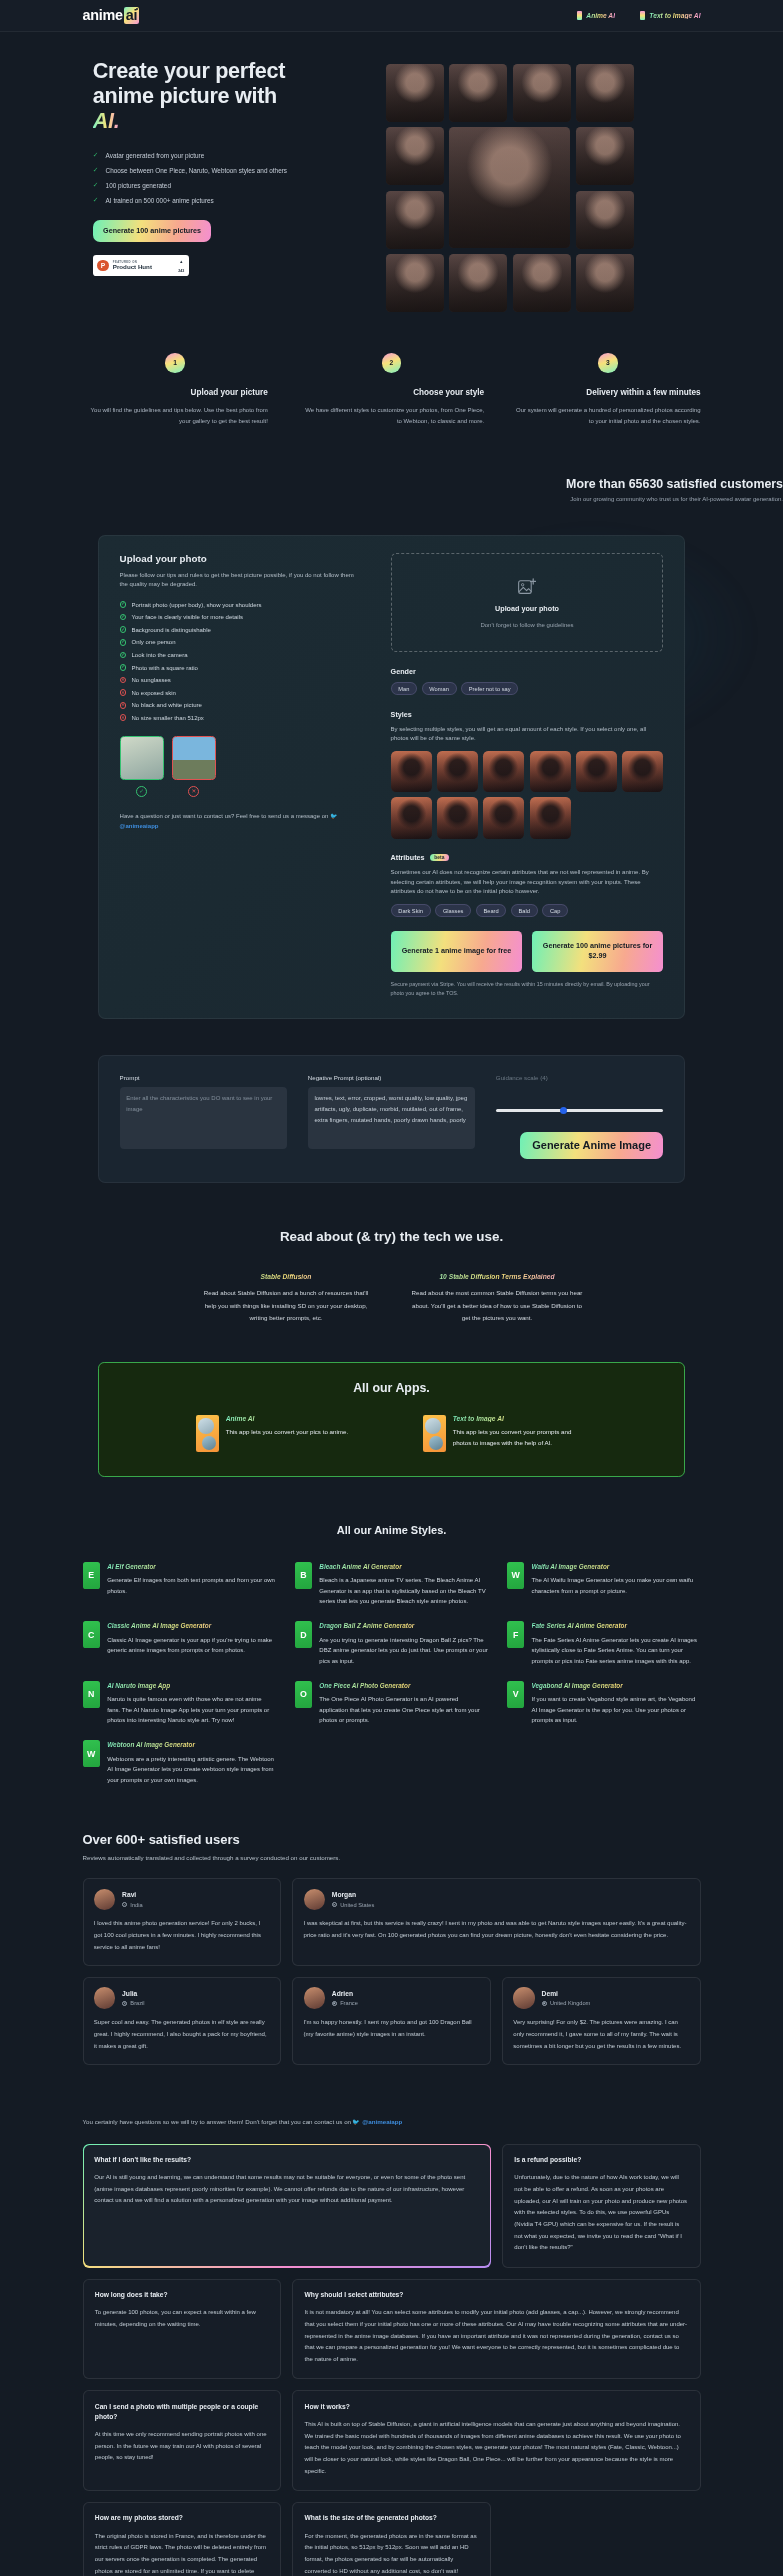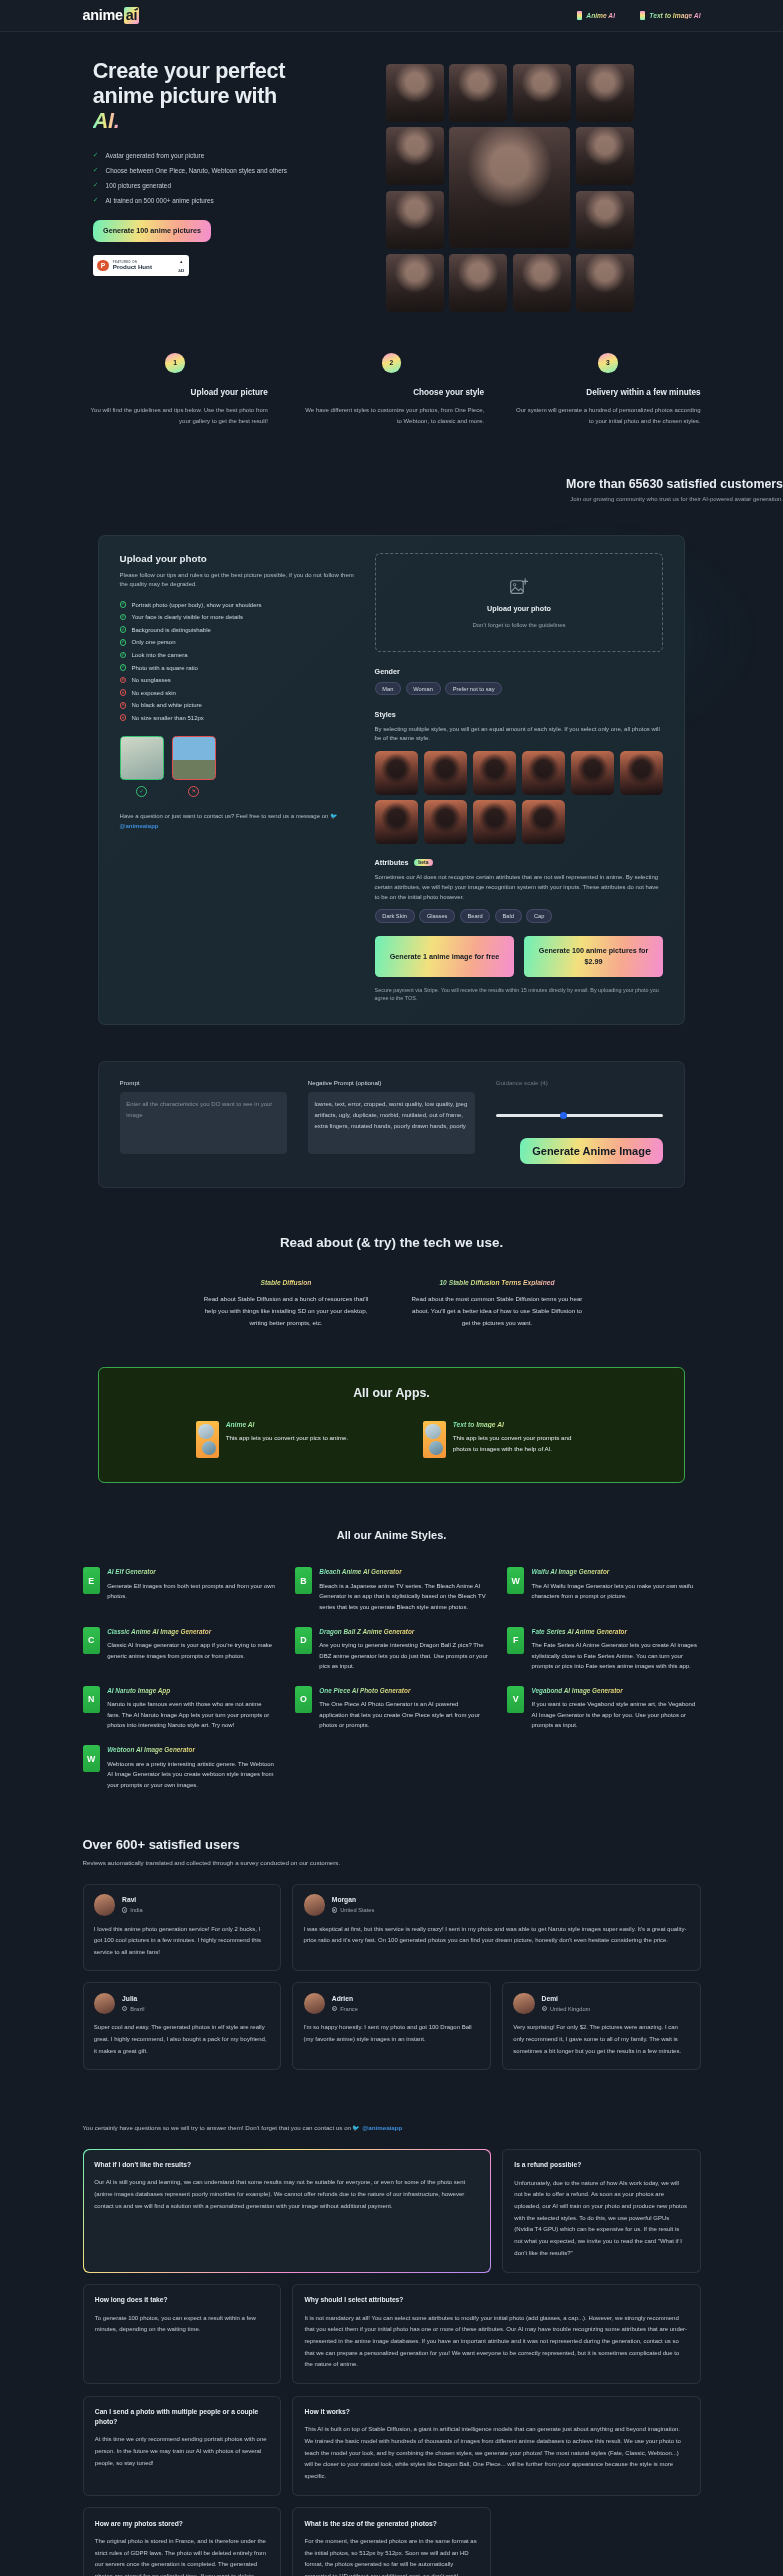--- a/index.html
+++ b/index.html
@@ -86,21 +86,21 @@
   .upload-shell { position: relative; padding: 12.4px 0 20.6px; }
   .glow {
     position: absolute; right: 31px; top: 5.2px; width: 319px; height: 216px; border-radius: 50%;
     background: radial-gradient(ellipse at center, rgba(40,120,120,0.30) 0%, rgba(20,60,80,0.12) 45%, transparent 72%);
     filter: blur(6.2px); pointer-events: none;
   }
   .upload-card {
     position: relative; width: 587px; margin: 0 auto; border-radius: 7.2px;
     background: linear-gradient(135deg,#1c2b33 0%,#1b2a32 45%,#1a2730 100%);
     border: 0.5px solid rgba(255,255,255,0.06); display: flex; padding: 17.5px 20.6px 20.6px;
-    gap: 18px;
+    gap: 34px;
   }
   .up-left { width: 237px; }
   .up-left h3 { font-size: 9.8px; font-weight: 700; margin-bottom: 6.2px; }
   .up-left .lede { font-size: 6px; color: #b4bfc9; line-height: 1.65; margin-bottom: 10.3px; }
   .rule { display: flex; align-items: flex-start; gap: 5.2px; font-size: 6px; color: #cfd8e0;
     line-height: 1.5; margin-bottom: 3.6px; }
   .mark { width: 6.7px; height: 6.7px; border-radius: 50%; flex: none; margin-top: 0.5px;
     display: flex; align-items: center; justify-content: center; font-size: 4.1px; font-weight: 700; }
   .mark.ok { border: 0.5px solid #35c271; color: #35c271; }
   .mark.no { border: 0.5px solid #e05252; color: #e05252; }

